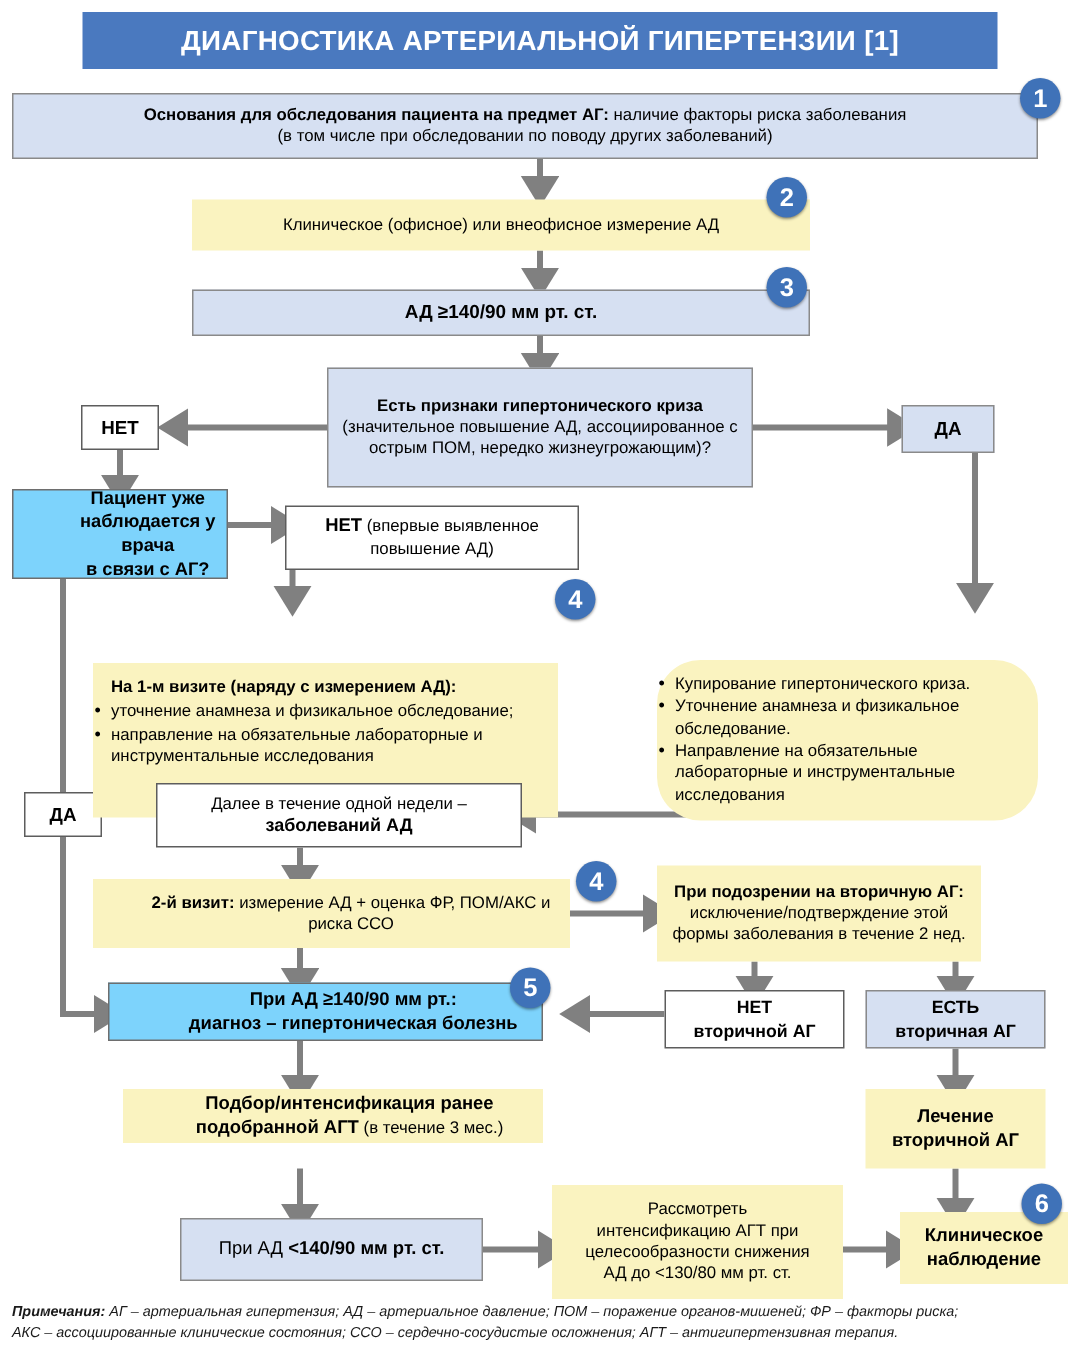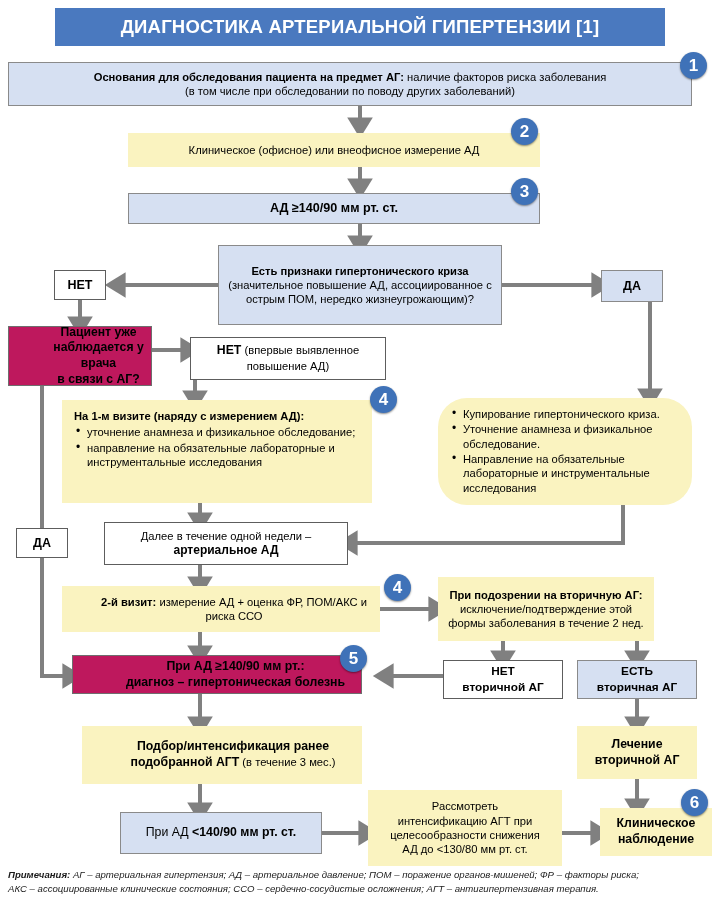--- a/index.html
+++ b/index.html
@@ -55,25 +55,25 @@
     flex-direction: column;
     align-items: center;
     justify-content: center;
     text-align: center;
     padding: 3px 6px;
     font-size: 11.2px;
     line-height: 1.28;
     color: #000000;
     z-index: 2;
   }
-  .node.left { text-align: left; align-items: flex-start; }
+  .node.left { text-align: left; align-items: flex-end; margin-top: 42px; }
 
   .fill-blue   { background: #d6e0f2; border: 1px solid #8a8a8a; }
   .fill-yellow { background: #faf3c0; border: none; }
-  .fill-gray   { background: #be185d; border: 1px solid #6e6e6e; padding-left: 43px; }
+  .fill-gray   { background: #7dd3fc; border: 1px solid #6e6e6e; padding-left: 43px; }
   .fill-white  { background: #ffffff; border: 1px solid #5d5d5d; }
 
   .b { font-weight: bold; }
 
   ul.bul {
     margin: 0;
     padding: 0 0 0 13px;
     list-style: none;
     width: 100%;
   }
@@ -192,21 +192,21 @@
       <path d="M42,390 L42,676 L72,676"></path>
     </g>
 
     <path d="M42,386 L42,392" stroke="#808080" stroke-width="4" fill="none"></path>
   </svg>
 
   <div class="title-bar">ДИАГНОСТИКА АРТЕРИАЛЬНОЙ ГИПЕРТЕНЗИИ [1]</div>
 
   <div class="node fill-blue" style="left:8px; top:62px; width:684px; height:44px;">
     <div>
-      <span class="b">Основания для обследования пациента на предмет АГ:</span><span> наличие факторов риска заболевания</span>
+      <span class="b">Основания для обследования пациента на предмет АГ:</span><span> наличие факторы риска заболевания</span>
     </div>
     <div>(в том числе при обследовании по поводу других заболеваний)</div>
   </div>
 
   <div class="node fill-yellow" style="left:128px; top:133px; width:412px; height:34px;">
     <div>Клиническое (офисное) или внеофисное измерение АД</div>
   </div>
 
   <div class="node fill-blue b" style="left:128px; top:193px; width:412px; height:31px; font-size:12.6px;">
     <div>АД ≥140/90 мм рт. ст.</div>
@@ -253,21 +253,21 @@
   <div class="node fill-yellow left" style="left:438px; top:398px; width:254px; height:107px; padding:9px 12px; justify-content:flex-start;border-radius:29px;">
     <ul class="bul">
       <li>Купирование гипертонического криза.</li>
       <li>Уточнение анамнеза и физикальное обследование.</li>
       <li>Направление на обязательные лабораторные и инструментальные исследования</li>
     </ul>
   </div>
 
   <div class="node fill-white" style="left:104px; top:522px; width:244px; height:43px;">
     <div>Далее в течение одной недели –</div>
-    <div class="b" style="font-size:12px;">артериальное АД</div>
+    <div class="b" style="font-size:12px;">заболеваний АД</div>
   </div>
 
   <div class="node fill-yellow" style="left:62px; top:586px; width:318px; height:46px;padding-left:32px;">
     <div style="text-align:center;">
       <span class="b">2-й визит:</span><span> измерение АД + оценка ФР, ПОМ/АКС и риска ССО</span>
     </div>
   </div>
 
   <div class="node fill-yellow" style="left:438px; top:577px; width:216px; height:64px; padding:6px 10px;">
     <div style="text-align:center;">
@@ -283,21 +283,21 @@
   <div class="node fill-blue b" style="left:577px; top:660px; width:120px; height:39px; font-size:11.8px;">
     <div>ЕСТЬ</div>
     <div>вторичная АГ</div>
   </div>
 
   <div class="node fill-gray b" style="left:72px; top:655px; width:290px; height:39px; font-size:12.3px;">
     <div>При АД ≥140/90 мм рт.:</div>
     <div>диагноз – гипертоническая болезнь</div>
   </div>
 
-  <div class="node fill-yellow" style="left:82px; top:726px; width:280px; height:58px; font-size:12.3px;padding-left:28px;">
+  <div class="node fill-yellow" style="left:82px; top:726px; width:280px; height:36px; font-size:12.3px;padding-left:28px;">
     <div class="b">Подбор/интенсификация ранее</div>
     <div>
       <span class="b">подобранной АГТ</span><span style="font-size:11.2px;"> (в течение 3 мес.)</span>
     </div>
   </div>
 
   <div class="node fill-yellow b" style="left:577px; top:726px; width:120px; height:53px; font-size:12.3px;">
     <div>Лечение</div>
     <div>вторичной АГ</div>
   </div>

